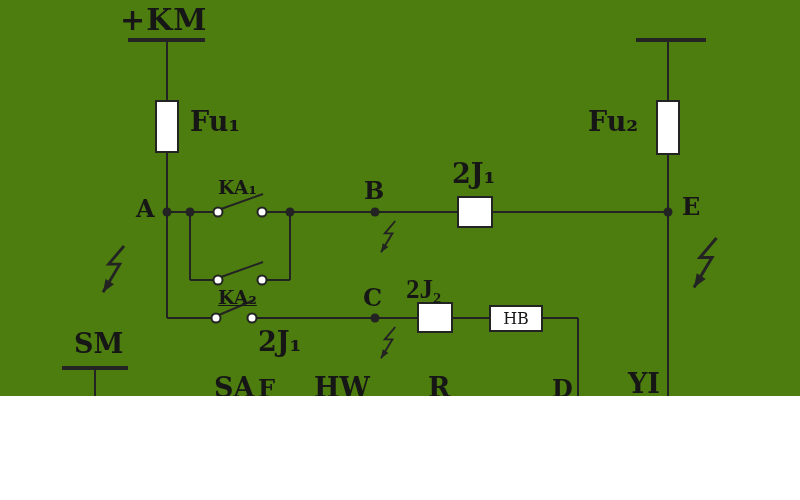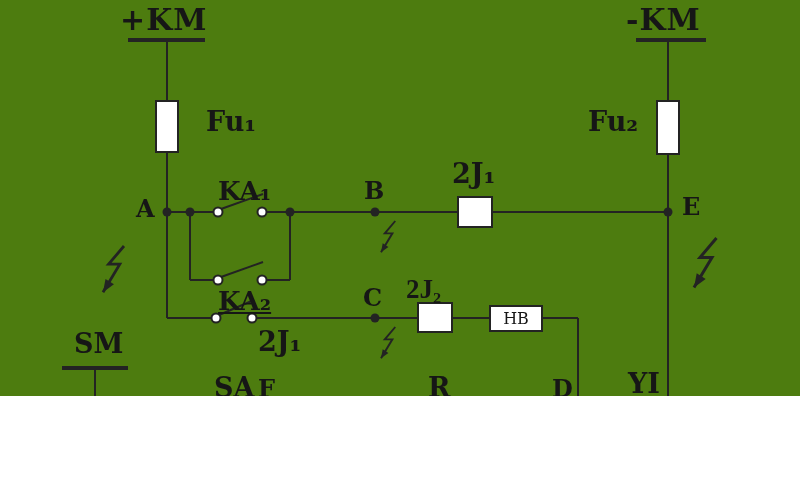--- a/index.html
+++ b/index.html
@@ -12,21 +12,21 @@
   svg#wires .thick  { stroke:#232323; stroke-width:4; fill:none; }
   svg#wires .box    { stroke:#232323; stroke-width:2; fill:#ffffff; }
   svg#wires .dot    { fill:#232323; stroke:none; }
   svg#wires .term   { fill:#ffffff; stroke:#232323; stroke-width:2; }
   svg#wires .flashp { stroke:#232323; stroke-width:2; fill:none; }
   svg#wires .flasht { fill:#232323; stroke:none; }
   .lbl { position:absolute; white-space:nowrap; font-weight:bold; }
   .big   { font-size:30px; letter-spacing:1px; }
   .comp  { font-size:27px; }
   .node  { font-size:24px; }
-  .small { font-size:26px; }
+  .small { font-size:19px; }
   .boxtext {
     position:absolute; display:flex; align-items:center; justify-content:center;
     font-weight:normal; font-size:16px;
   }
 </style>
 </head>
 <body>
 
 <div id="canvas">
 
@@ -118,39 +118,39 @@
       <use href="#flash" transform="translate(103,246) scale(1.4)"></use>
       <use href="#flash" transform="translate(381,221) scale(0.95)"></use>
       <use href="#flash" transform="translate(694,238) scale(1.5)"></use>
       <use href="#flash" transform="translate(381,327) scale(0.95)"></use>
       <use href="#flash" transform="translate(248,435) scale(1.5)"></use>
       <use href="#flash" transform="translate(570,437) scale(1.5)"></use>
     </g>
   </svg>
 
   <div class="lbl big" style="left:120px; top:2px;">+KM</div>
-  <div class="lbl big" style="left:626px; top:2px;">-KM</div>
 
-  <div class="lbl comp" style="left:206px; top:106px;text-align:center;">Fu₁</div>
+  <div class="lbl comp" style="left:190px; top:106px;text-align:center;">Fu₁</div>
   <div class="lbl comp" style="left:588px; top:106px;">Fu₂</div>
 
   <div class="lbl small" style="left:218px; top:176px;">KA₁</div>
   <div class="lbl small" style="left:218px; top:286px;text-decoration:underline;">KA₂</div>
 
   <div class="lbl node" style="left:136px; top:194px;">A</div>
   <div class="lbl node" style="left:364px; top:176px;">B</div>
   <div class="lbl node" style="left:363px; top:283px;">C</div>
   <div class="lbl node" style="left:552px; top:374px;">D</div>
   <div class="lbl node" style="left:682px; top:192px;">E</div>
   <div class="lbl node" style="left:258px; top:374px;">F</div>
 
   <div class="lbl comp" style="left:452px; top:158px;">2J₁</div>
   <div class="lbl comp" style="left:258px; top:326px;">2J₁</div>
   <div class="lbl comp" style="left:406px; top:274px;font-family:Liberation Serif, serif;">2J₂</div>
 
   <div class="boxtext" style="left:490px; top:306px; width:52px; height:25px;">HB</div>
 
   <div class="lbl comp" style="left:74px;  top:328px;">SM</div>
   <div class="lbl comp" style="left:198px; top:372px;margin-left:16px;">SA</div>
+  <div class="lbl comp" style="left:314px; top:372px;">HW</div>
   <div class="lbl comp" style="left:428px; top:372px;">R</div>
   <div class="lbl comp" style="left:628px; top:368px;">YI</div>
 
 </div>
 
 </body></html>

